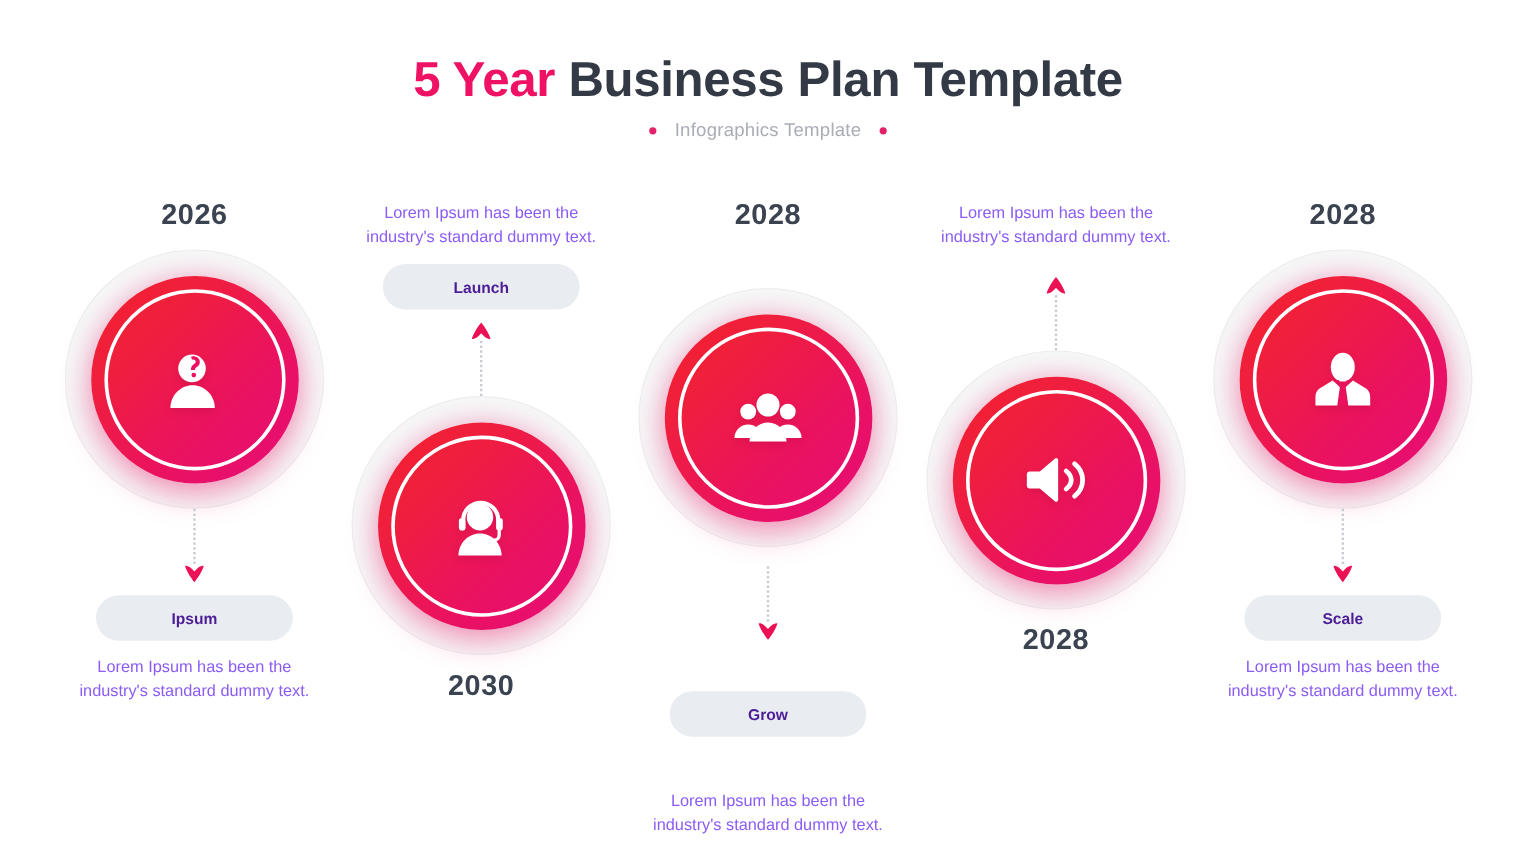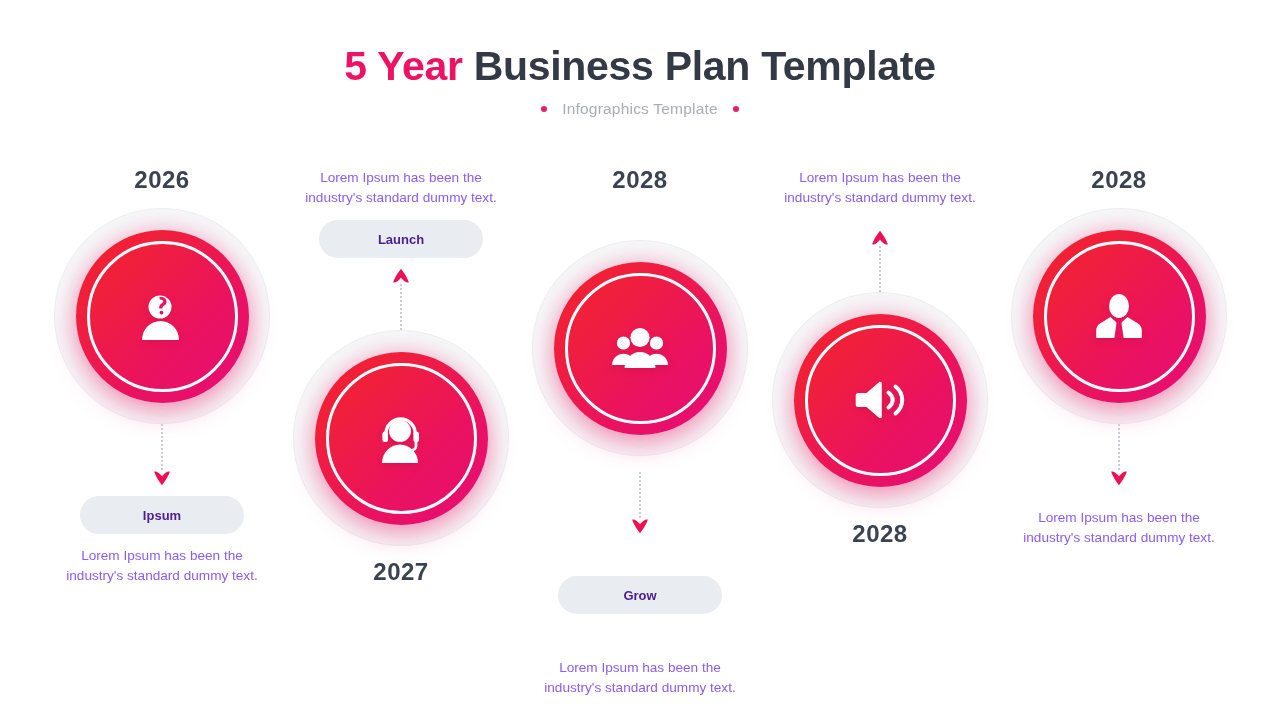--- a/index.html
+++ b/index.html
@@ -240,21 +240,21 @@
           <path d="M13 57c0-10.2 8.1-18.5 18-18.5S49 46.8 49 57z" fill="#ffffff"></path>
           <path d="M17 27.5a14.6 14.6 0 0 1 29.2 0" fill="none" stroke="#ffffff" stroke-width="3.4" stroke-linecap="round"></path>
           <rect x="13.4" y="25.6" width="5.6" height="10.5" rx="2.6" fill="#ffffff"></rect>
           <rect x="44.4" y="25.6" width="5.6" height="10.5" rx="2.6" fill="#ffffff"></rect>
           <path d="M47 36.5v3.2c0 2.6-2.1 4.6-4.6 4.6h-4.1" fill="none" stroke="#ffffff" stroke-width="2.8" stroke-linecap="round"></path>
           <rect x="31.5" y="41.2" width="7.2" height="5.4" rx="2.7" fill="#ffffff"></rect>
         </svg>
       </div>
     </div>
     <div class="gap-14"></div>
-    <div class="year">2027</div>
+    <div class="year">2030</div>
   </div>
 
   <div class="column col-2">
     <div class="year">2028</div>
     <div class="gap-16"></div>
     <div class="badge">
       <div class="disc">
         <svg class="glyph" viewBox="0 0 64 64">
           <circle cx="15.5" cy="27" r="6.6" fill="#ffffff"></circle>
           <path d="M4 49c0-6.4 5.2-11.3 11.5-11.3S27 42.6 27 49z" fill="#ffffff"></path>
@@ -314,17 +314,18 @@
         </svg>
       </div>
     </div>
     <div class="connector" style="height:62px">
       <div class="dotline"></div>
       <svg class="chev" viewBox="0 0 18 16">
         <path d="M1.2 1.5 C3.6 1.0 6.4 3.0 9 6.2 C11.6 3.0 14.4 1.0 16.8 1.5 C16.0 5.0 12.4 11.0 9 15.2 C5.6 11.0 2.0 5.0 1.2 1.5 Z" fill="#ec1054"></path>
       </svg>
     </div>
     <div class="gap-10"></div>
+    <div class="pill">Scale</div>
     <div class="gap-12"></div>
     <div class="copy">Lorem Ipsum has been the industry's standard dummy text.</div>
   </div>
 
 </div>
 
 </body></html>

